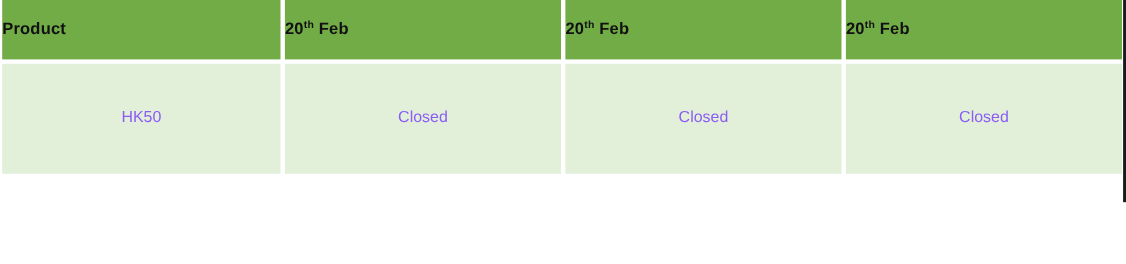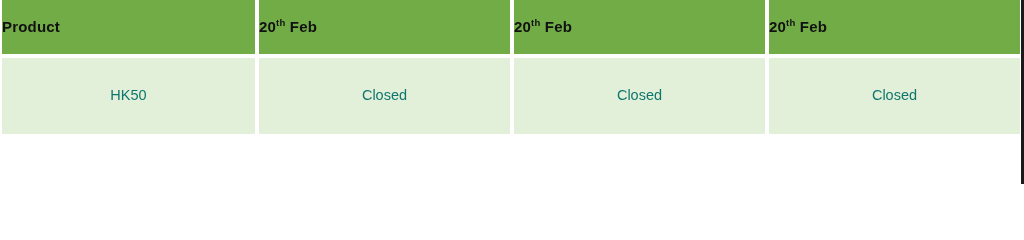--- a/index.html
+++ b/index.html
@@ -52,27 +52,27 @@
 
   thead th sup {
     font-size: 9.5px;
     vertical-align: super;
     line-height: 0;
     font-weight: bold;
   }
 
   tbody td {
     background: #E2EFD9;
-    color: #0f766e;
+    color: #8b5cf6;
     font-weight: normal;
     font-size: 14.5px;
     height: 68px;
     text-align: center;
     vertical-align: middle;
-    padding: 4px;
+    padding: 16px;
     border: 0;
   }
 
   .cell-inner {
     display: block;
     line-height: 1.1;
   }
 </style>
 </head>
 <body>

